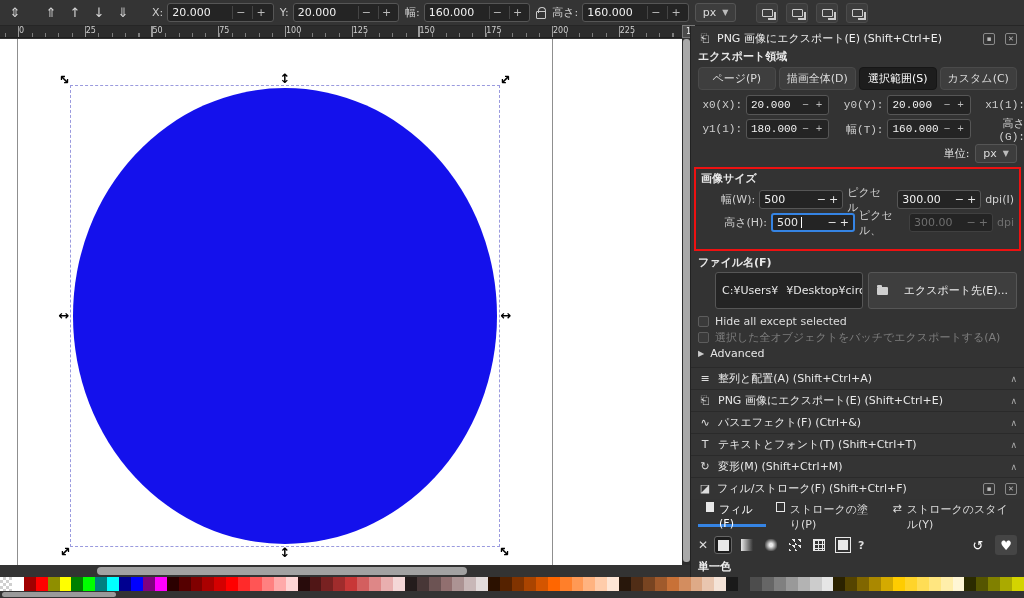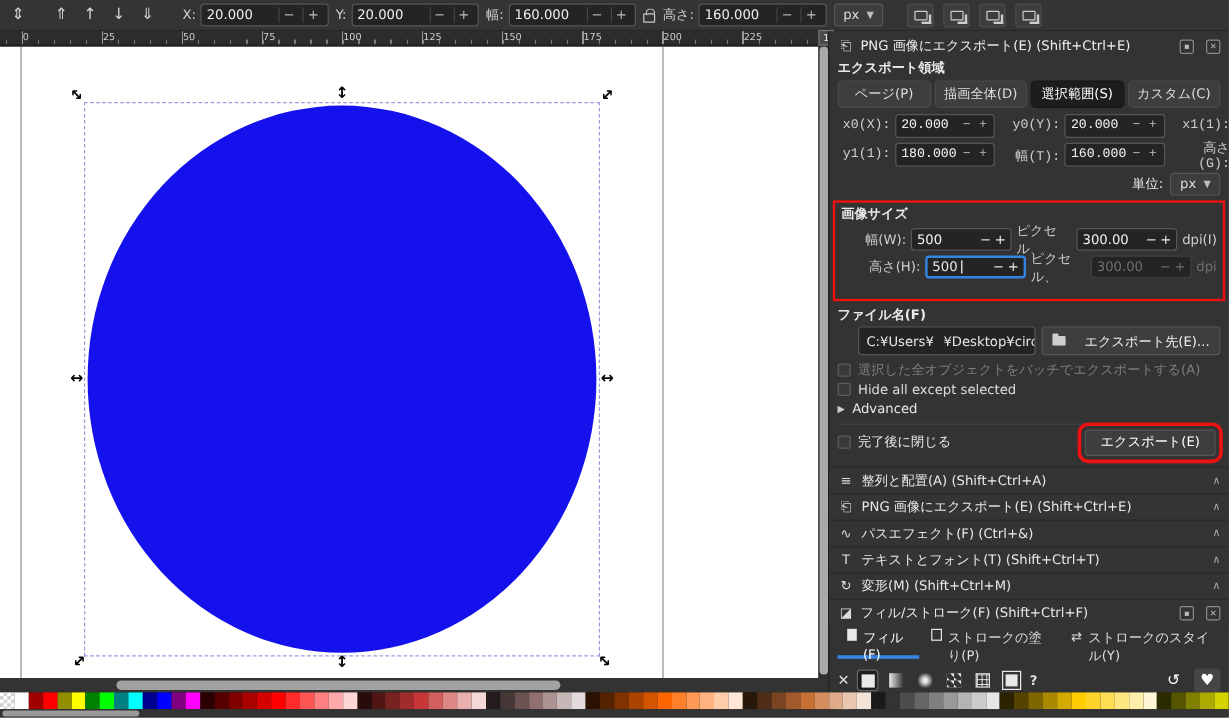--- a/index.html
+++ b/index.html
@@ -115,21 +115,21 @@
   .is-row .lbl { width:48px; text-align:right; color:#cfcfcf; flex:none; }
   .is-field { display:flex; align-items:center; background:#242424; border:1px solid #565656; border-radius:3px; height:19px; padding:0 4px; gap:3px; width:84px; flex:none; }
   .is-field .val { flex:1; color:#f2f2f2; }
   .is-field.focused { border:2px solid #3584e4; }
   .is-field .caret { width:1px; height:11px; background:#fff; }
   .is-field.disabled { border-color:#404040; }
   .is-field.disabled .val, .is-field.disabled .btn { color:#6f6f6f; }
   .px-lbl { color:#cfcfcf; width:46px; flex:none; }
   .dpi-lbl { color:#cfcfcf; }
   .dpi-lbl.dim { color:#6f6f6f; }
-  .filerow { display:flex; gap:5px; height:24px; margin:1px 0 4px; flex:none;padding-left:17px; }
+  .filerow { display:flex; gap:5px; height:37px; margin:1px 0 4px; flex:none;padding-left:17px; }
   .fileinput { flex:1; display:flex; align-items:center; background:#242424; border:1px solid #565656; border-radius:3px; padding:0 6px; gap:2px; overflow:hidden; white-space:nowrap; }
   .redact { display:inline-block; width:52px; height:10px; background:#000; margin:0 2px; }
   .btn-std { display:flex; align-items:center; gap:16px; background:#3e3e3e; border:1px solid #565656; border-radius:3px; padding:0 8px; color:#eee; }
   .folder { width:11px; height:8px; background:#cfcfcf; border-radius:1px; position:relative; }
   .folder::before { content:""; position:absolute; left:0; top:-2px; width:5px; height:2px; background:#cfcfcf; border-radius:1px 1px 0 0; }
   .chkrow { display:flex; align-items:center; gap:6px; height:16px; flex:none; color:#ddd; }
   .chkrow.dim { color:#7e7e7e; }
   .chk { width:11px; height:11px; background:#3a3a3a; border:1px solid #5d5d5d; border-radius:2px; flex:none; }
   .adv { color:#e6e6e6; }
   .exprow { display:flex; align-items:center; height:30px; border-top:1px solid #444; margin-top:5px; flex:none; }
@@ -388,39 +388,33 @@
       <span>C:¥Users¥</span>
       <span class="redact"></span>
       <span>¥Desktop¥circle2.png</span>
     </span>
     <span class="btn-std">
       <span class="folder"></span>
       <span>エクスポート先(E)...</span>
     </span>
   </div>
 
+  <div class="chkrow">
+    <span class="chk"></span>
+    <span>Hide all except selected</span>
+  </div>
   <div class="chkrow dim">
     <span class="chk"></span>
     <span>選択した全オブジェクトをバッチでエクスポートする(A)</span>
   </div>
   <div class="chkrow">
-    <span class="chk"></span>
-    <span>Hide all except selected</span>
-  </div>
-  <div class="chkrow">
     <span style="font-size:8px; color:#ccc">▶</span>
     <span class="adv">Advanced</span>
   </div>
 
-  <div class="exprow">
-    <span class="chk"></span>
-    <span style="margin-left:6px">完了後に閉じる</span>
-    <span class="spacer"></span>
-    <span class="export-btn">エクスポート(E)</span>
-  </div>
 
   <div class="stack">
     <div class="stack-item">
       <span class="sicon">≡</span>
       <span class="ttl">整列と配置(A) (Shift+Ctrl+A)</span>
       <span class="chev">∧</span>
     </div>
     <div class="stack-item">
       <span class="sicon">⎗</span>
       <span class="ttl">PNG 画像にエクスポート(E) (Shift+Ctrl+E)</span>

